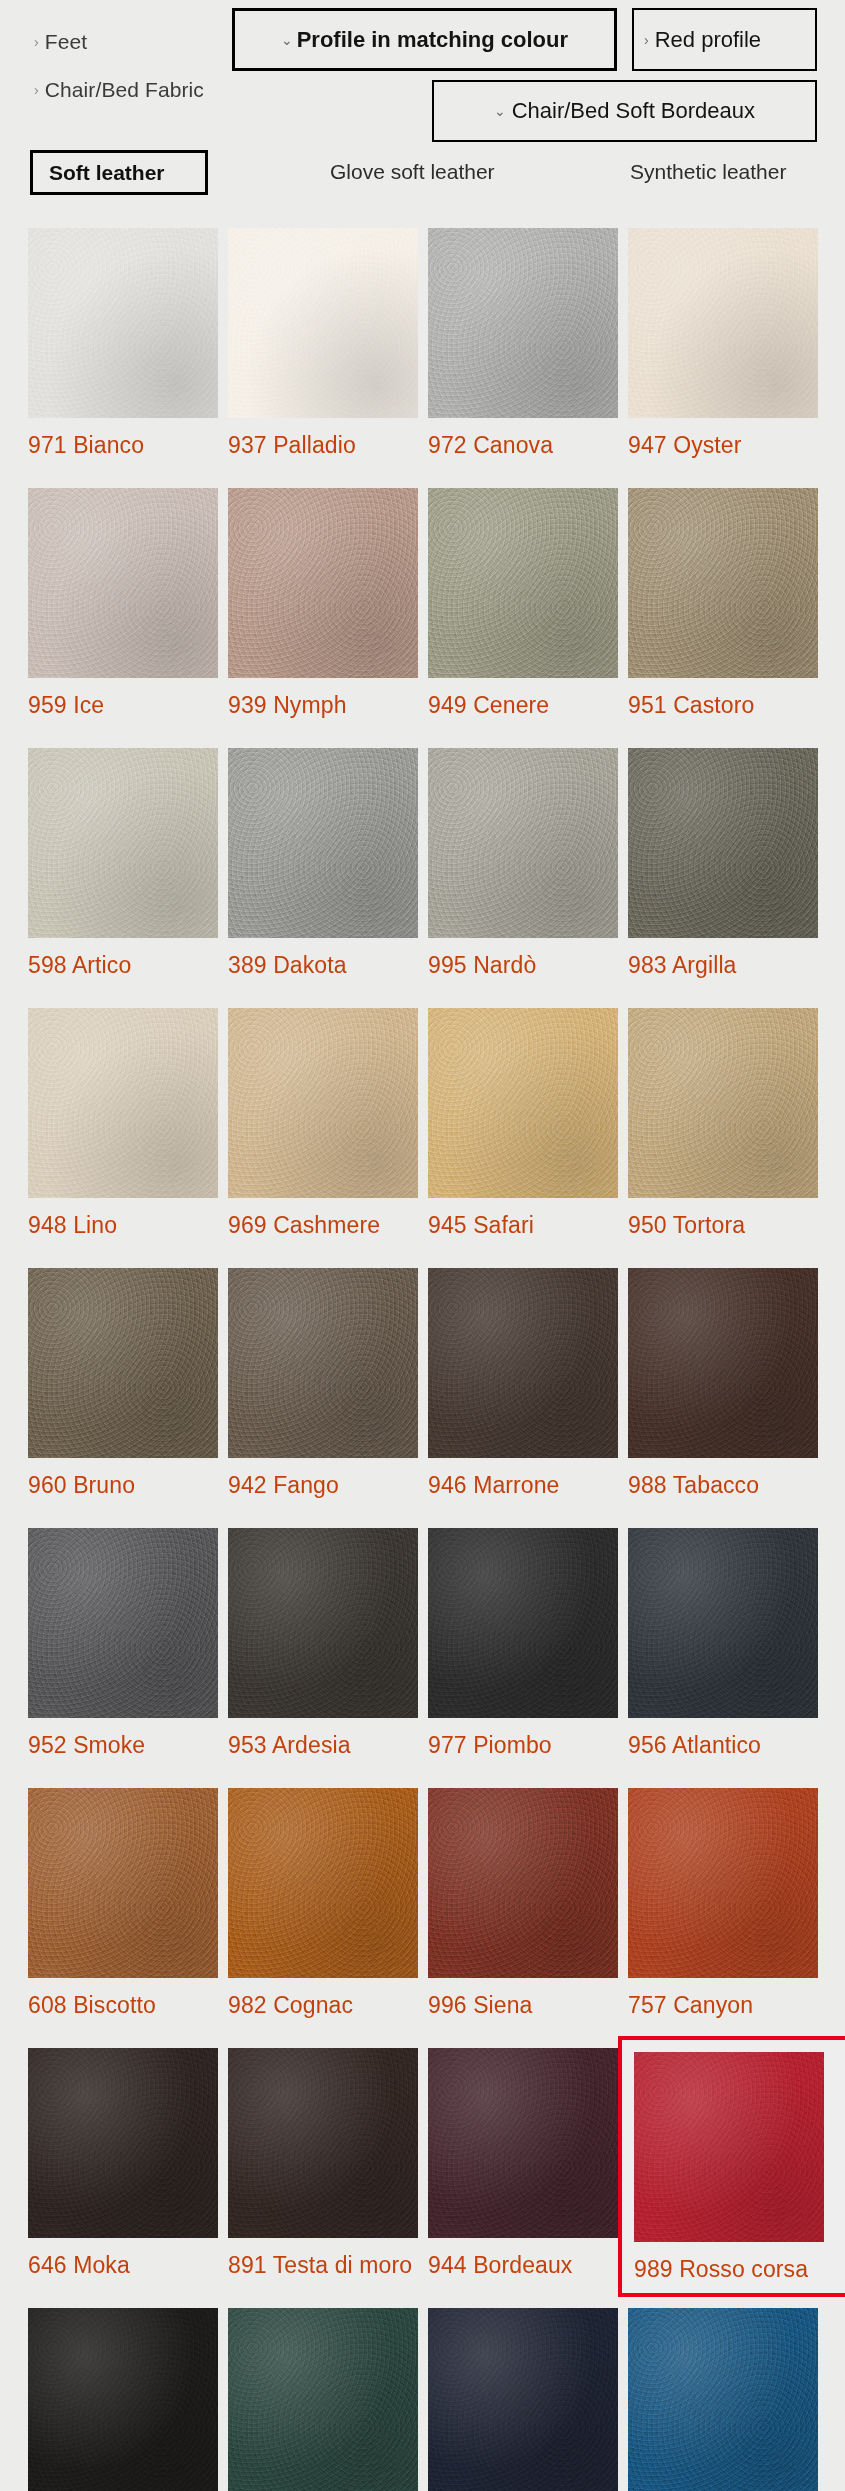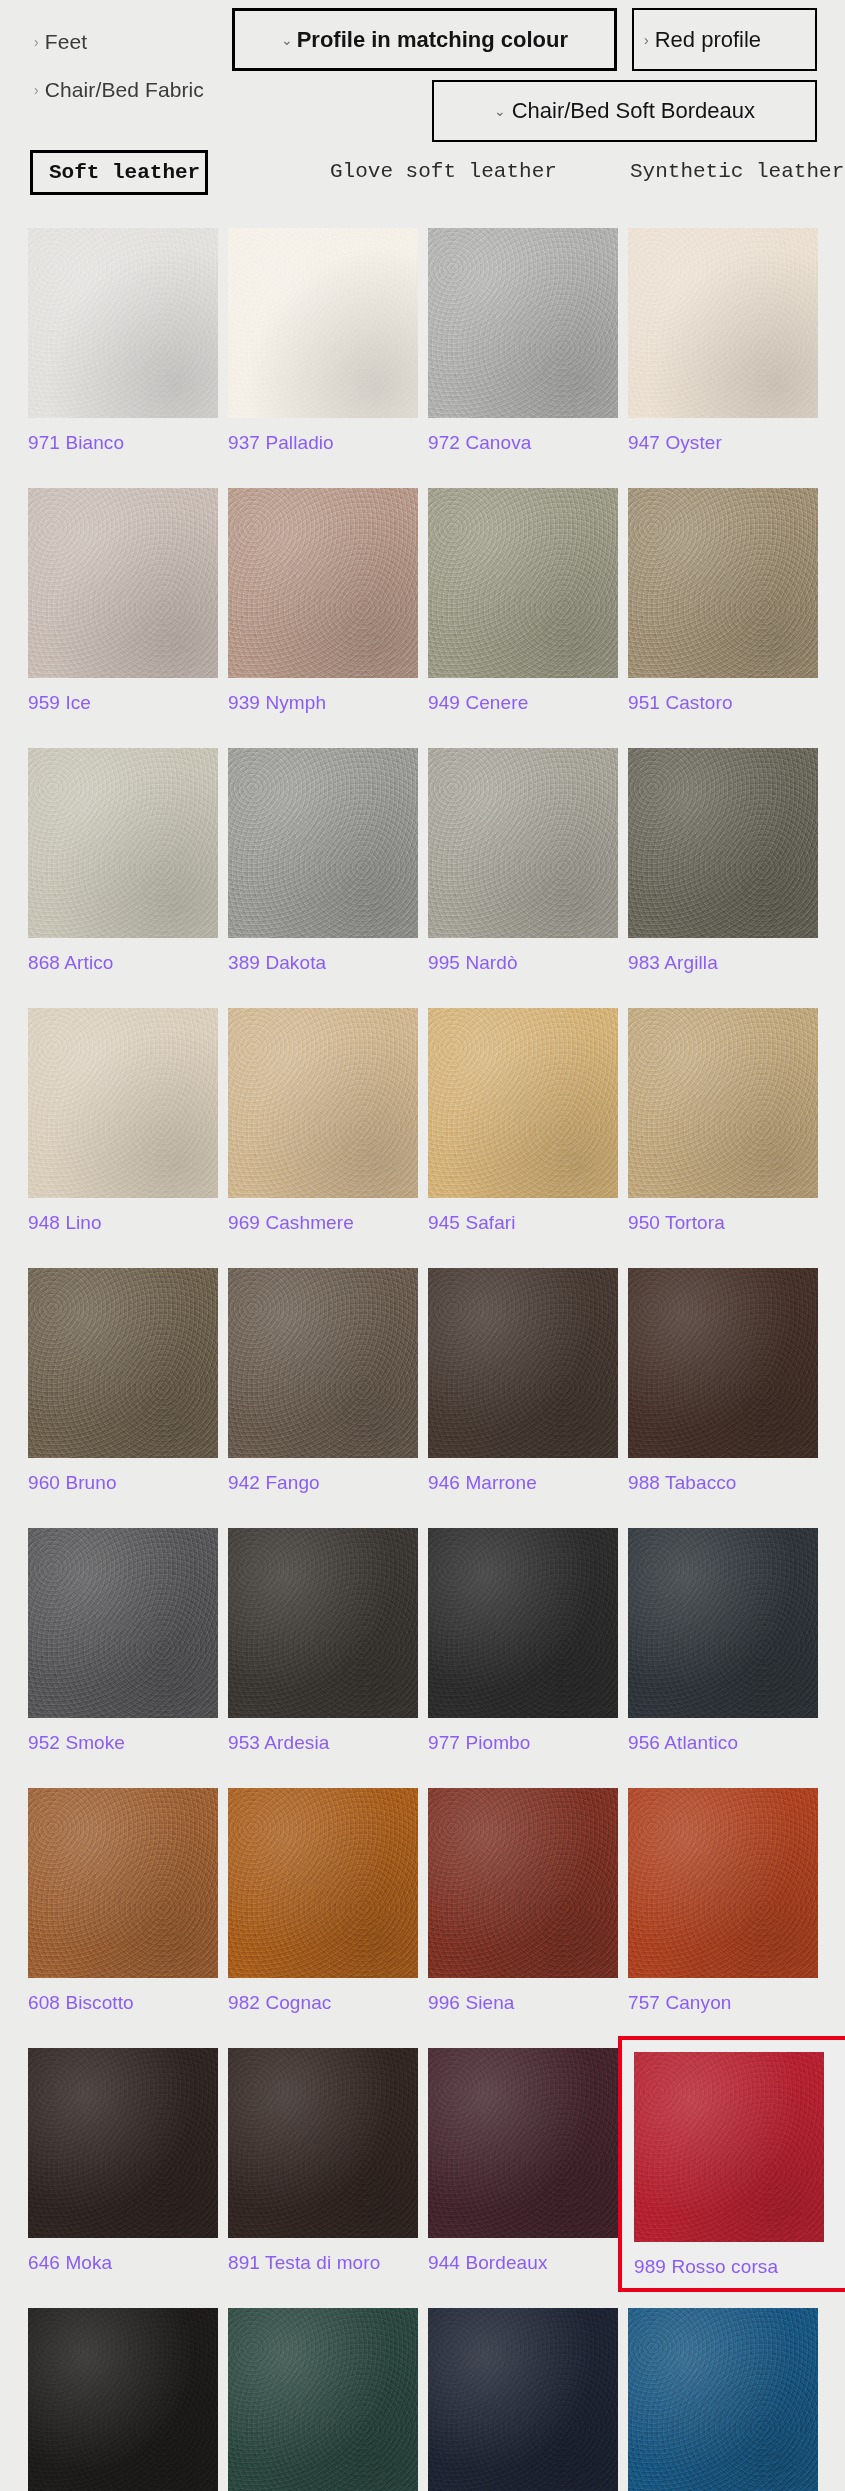--- a/index.html
+++ b/index.html
@@ -76,21 +76,20 @@
     left: 0; top: 150px;
     width: 845px; height: 60px;
   }
   .tab {
     position: absolute;
     font-size: 21px;
     color: #2c2c2c;
     white-space: nowrap;
     display: flex;
     align-items: center;
-    font-family: Liberation Mono, monospace;
   }
   .tab-active {
     left: 30px; top: 0;
     width: 178px; height: 45px;
     border: 3px solid #000;
     background: #ececeb;
     padding-left: 16px;
     font-weight: 600;
     color: #111;
   }
@@ -144,22 +143,22 @@
     position: absolute;
     inset: 0;
     background:
       radial-gradient(ellipse at 30% 25%, rgba(255,255,255,.16), rgba(255,255,255,0) 58%),
       radial-gradient(ellipse at 78% 82%, rgba(0,0,0,.14), rgba(0,0,0,0) 62%);
     pointer-events: none;
     z-index: 2;
   }
   .swatch-label {
     margin-top: 14px;
-    font-size: 19px;
-    color: #8b5cf6;
+    font-size: 23px;
+    color: #c2410c;
     white-space: nowrap;
     letter-spacing: .1px;
   }
 
   .cell.selected {
     left: 618px;
     top: -12px;
     width: 249px;
     padding: 12px 10px 10px 12px;
     border: 4px solid #e8001a;
@@ -245,21 +244,21 @@
           <div class="swatch-label">949 Cenere</div>
         </div>
         <div class="cell c3">
           <div class="swatch" style="background-color: rgb(160, 145, 118);"></div>
           <div class="swatch-label">951 Castoro</div>
         </div>
       </div>
       <div class="row">
         <div class="cell c0">
           <div class="swatch" style="background-color: rgb(200, 197, 183);"></div>
-          <div class="swatch-label">868 Artico</div>
+          <div class="swatch-label">598 Artico</div>
         </div>
         <div class="cell c1">
           <div class="swatch" style="background-color: rgb(155, 155, 151);"></div>
           <div class="swatch-label">389 Dakota</div>
         </div>
         <div class="cell c2">
           <div class="swatch" style="background-color: rgb(167, 165, 154);"></div>
           <div class="swatch-label">995 Nardò</div>
         </div>
         <div class="cell c3">

